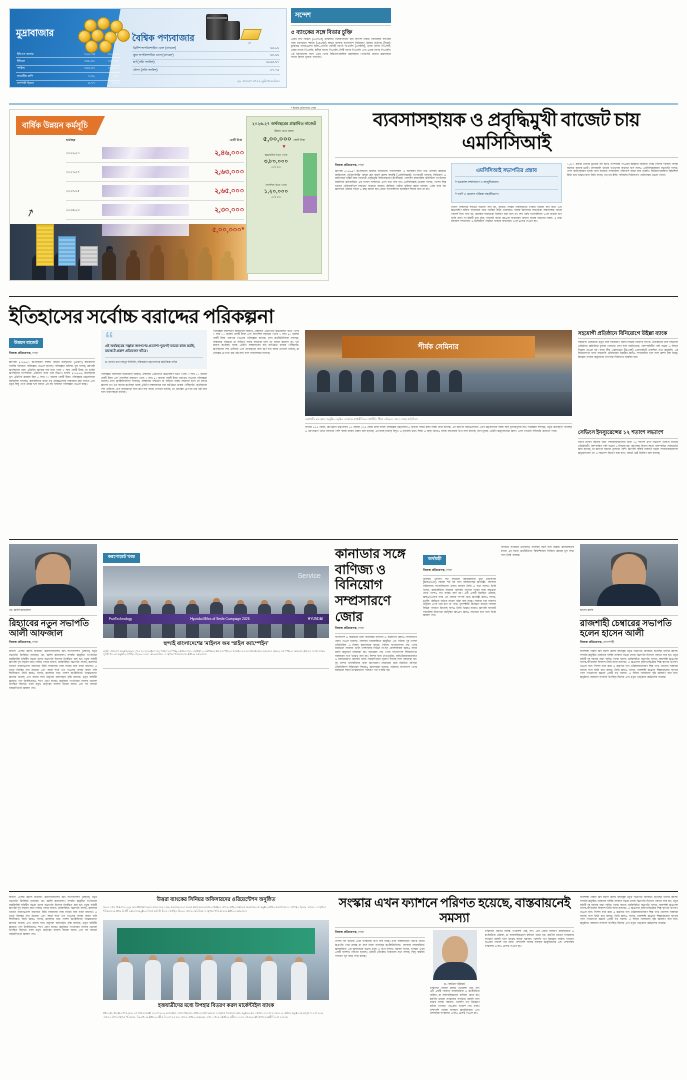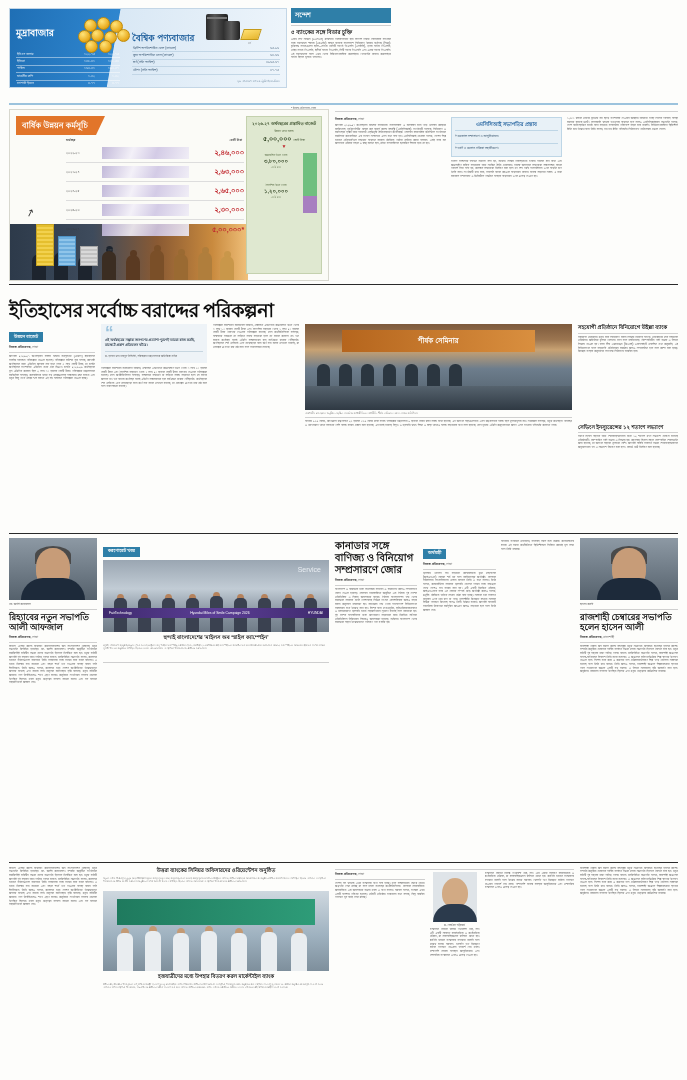--- a/index.html
+++ b/index.html
@@ -225,21 +225,21 @@
   }
   .callout-title {
     font-size: 5.2px; font-weight: bold; color: #1f5f9c; line-height: 1.3; text-align: center;
   }
   .callout-li {
     font-size: 3px; color: #24435e; line-height: 1.35; padding: 2.5px 0;
     border-top: .4px solid #bed6e6; margin-top: 2.5px;
   }
 
   
-  .band2 { margin-top: 16px; }
+  .band2 { margin-top: 10px; }
   .h2-big {
     font-size: 19px; font-weight: bold; color: #0d0d0d; letter-spacing: -.4px;
     font-family: "Liberation Serif", "DejaVu Serif", serif; line-height: 1.1;
   }
   .tagbox {
     display: inline-block; background: #2f7fa8; color: #fff;
     font-size: 4.4px; font-weight: bold; padding: 1.5px 5px; margin: 3px 0 3px;
   }
   .band2-cols { display: flex; gap: 6px; margin-top: 2px; }
   .col { }
@@ -522,20 +522,21 @@
           </div>
           <div class="igp-stack">
             <div class="sg"></div>
             <div class="sp"></div>
           </div>
         </div>
       </div>
     </div>
 
     <div class="lead">
+      <h1>ব্যবসাসহায়ক ও প্রবৃদ্ধিমুখী বাজেট চায় এমসিসিআই</h1>
       <div class="rule-thin"></div>
       <div class="lead-cols">
         <div class="lead-col">
           <div class="byline">
             <span>নিজস্ব প্রতিবেদক,</span>
             <span class="loc">ঢাকা</span>
           </div>
           <div class="body-txt" style="height:118px">আগামী ২০২৬-২৭ অর্থবছরের জাতীয় বাজেটকে 'ব্যবসাবান্ধব' ও করবান্ধব করে গড়ে তোলার আহ্বান জানিয়েছে মেট্রোপলিটন চেম্বার অব কমার্স অ্যান্ড ইন্ডাস্ট্রি (এমসিসিআই)। সংগঠনটি বলেছে, বিনিয়োগ ও কর্মসংস্থান সৃষ্টির জন্য বাজেটে প্রবৃদ্ধিমুখী নীতিসহায়তা অপরিহার্য। রোববার রাজধানীর মতিঝিলে সংগঠনের কার্যালয়ে আয়োজিত এক সংবাদ সম্মেলনে এসব কথা বলা হয়। এমসিসিআই নেতারা বলেন, দেশের শিল্প খাতের প্রতিযোগিতা সক্ষমতা বাড়াতে করহার যৌক্তিক পর্যায়ে নামিয়ে আনা দরকার। একই সঙ্গে কর আদায়ের প্রক্রিয়া সহজ ও স্বচ্ছ করতে হবে, যাতে ব্যবসায়ীদের হয়রানির শিকার হতে না হয়।</div>
         </div>
         <div class="lead-col">
@@ -662,21 +663,21 @@
       <div style="font-size:5.4px;font-weight:bold;color:#111;margin-top:2px;text-align:center">হুন্দাই বাংলাদেশের 'মাইলস অব স্মাইল ক্যাম্পেইন'</div>
       <div class="ph-cap" style="height:16px;overflow:hidden">হুন্দাই বাংলাদেশ আনুষ্ঠানিকভাবে শুরু করেছে 'মাইলস অব স্মাইল ক্যাম্পেইন'। এপ্রিল থেকে রাজধানীর তেজগাঁওয়ে এই ক্যাম্পেইনের উদ্বোধন করা হয়। প্রতিষ্ঠানটির কর্মকর্তারা জানান, ক্যাম্পেইনের আওতায় গ্রাহকরা বিশেষ সার্ভিস সুবিধা পাবেন। অনুষ্ঠানে উপস্থিত ছিলেন ফেয়ার টেকনোলজির ব্যবস্থাপনা পরিচালকসহ ঊর্ধ্বতন কর্মকর্তারা।</div>
 
       <div class="rule-thin"></div>
 
       
       
     </div>
 
     <div class="col" style="width:82px">
-      <div class="h3-mid" style="font-size:10px">কানাডার সঙ্গে বাণিজ্য ও বিনিয়োগ সম্প্রসারণে জোর</div>
+      <div class="h3-mid" style="font-size:13px">কানাডার সঙ্গে বাণিজ্য ও বিনিয়োগ সম্প্রসারণে জোর</div>
       <div class="byline">
         <span>নিজস্ব প্রতিবেদক,</span>
         <span class="loc">ঢাকা</span>
       </div>
       <div class="rule-thin"></div>
       <div class="body-txt" style="height:252px">বাংলাদেশ ও কানাডার মধ্যে দ্বিপাক্ষিক বাণিজ্য ও বিনিয়োগ আরও সম্প্রসারণে জোর দেওয়া হয়েছে। রোববার রাজধানীতে অনুষ্ঠিত এক বৈঠকে দুই দেশের প্রতিনিধিরা এ বিষয়ে আলোচনা করেন। বৈঠকে বাংলাদেশের পক্ষ থেকে কানাডার বাজারে তৈরি পোশাকসহ বিভিন্ন পণ্যের প্রবেশাধিকার আরও সহজ করার অনুরোধ জানানো হয়। কানাডার পক্ষ থেকে বাংলাদেশে বিনিয়োগের সম্ভাবনার কথা উল্লেখ করা হয়। বিশেষ করে তথ্যপ্রযুক্তি, কৃষিপ্রক্রিয়াজাতকরণ ও নবায়নযোগ্য জ্বালানি খাতে সহযোগিতার সুযোগ রয়েছে বলে জানানো হয়। দুই দেশের ব্যবসায়ীদের মধ্যে যোগাযোগ বাড়ানোর জন্য নিয়মিত বাণিজ্য প্রতিনিধিদল বিনিময়ের বিষয়েও আলোচনা হয়েছে। বর্তমানে বাংলাদেশ থেকে কানাডায় বছরে উল্লেখযোগ্য পরিমাণ পণ্য রপ্তানি হয়।</div>
     </div>
 
     <div class="col" style="flex:1">
       <div style="display:flex;gap:5px;margin-top:2px">
@@ -739,20 +740,21 @@
         <div class="ev-head" style="left:162px;bottom:35px"></div>
           <div class="ev-p" style="left:158px;height:39px"></div>
         <div class="ev-head" style="left:192px;bottom:34px"></div>
           <div class="ev-p" style="left:188px"></div>
       </div>
       <div style="font-size:5.2px;font-weight:bold;color:#111;text-align:center;margin-top:2px">হজযাত্রীদের মধ্যে উপহার বিতরণ করল মার্কেন্টাইল ব্যাংক</div>
       <div class="ph-cap" style="height:14px;overflow:hidden">প্রধান এক প্রতিষ্ঠান পরিচালনা বরং উপহারসামগ্রী বিতরণ করেন মার্কেন্টাইল ব্যাংক পিএলসির প্রধান নির্বাহী কর্মকর্তা ব্যবস্থাপনা পরিচালক। এক অনুষ্ঠানে এসব উপহার বিতরণ করা হয়। ১৮ এপ্রিল অনুষ্ঠিত এ কর্মসূচি বিতরণ করেন ব্যাংকের উপব্যবস্থাপনা পরিচালক, বিভাগের ও ঊর্ধ্বতন কর্মীরা বিতরণ করা হয়। ব্যাংকের প্রধানে 'হজযাত্রা' ব্যাংক ব্যাংকের ঊর্ধ্বতন কর্মীদের সেবার সৌজন্যে এই উপহারসামগ্রী বিতরণ করা হয়।</div>
     </div>
 
     <div class="col" style="flex:1">
+      <div class="h3-big" style="text-align:center">সংস্কার এখন ফ্যাশনে পরিণত হয়েছে, বাস্তবায়নেই সমস্যা</div>
       <div class="rule-thin"></div>
       <div style="display:flex;gap:5px">
         <div style="flex:1">
           <div class="byline">
             <span>নিজস্ব প্রতিবেদক,</span>
             <span class="loc">ঢাকা</span>
           </div>
           <div class="rule-thin"></div>
           <div class="body-txt" style="height:138px">দেশের সব খাতেই এখন সংস্কারের কথা বলা হচ্ছে। তবে বাস্তবায়নের ক্ষেত্রে তেমন অগ্রগতি দেখা যাচ্ছে না বলে মন্তব্য করেছেন অর্থনীতিবিদরা। রোববার রাজধানীতে আয়োজিত এক আলোচনা সভায় তারা এ কথা বলেন। বক্তারা বলেন, সংস্কার এখন একটি ফ্যাশনে পরিণত হয়েছে। প্রতিটি প্রতিষ্ঠান সংস্কারের কথা বলছে, কিন্তু কার্যকর পদক্ষেপ খুব কমই দেখা যাচ্ছে।</div>
         </div>

